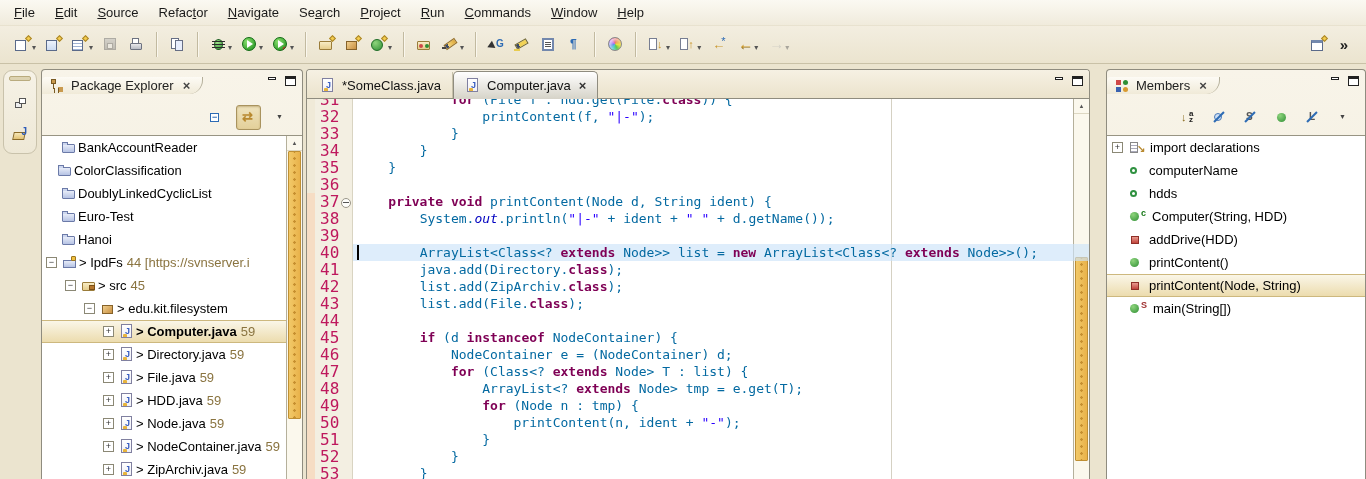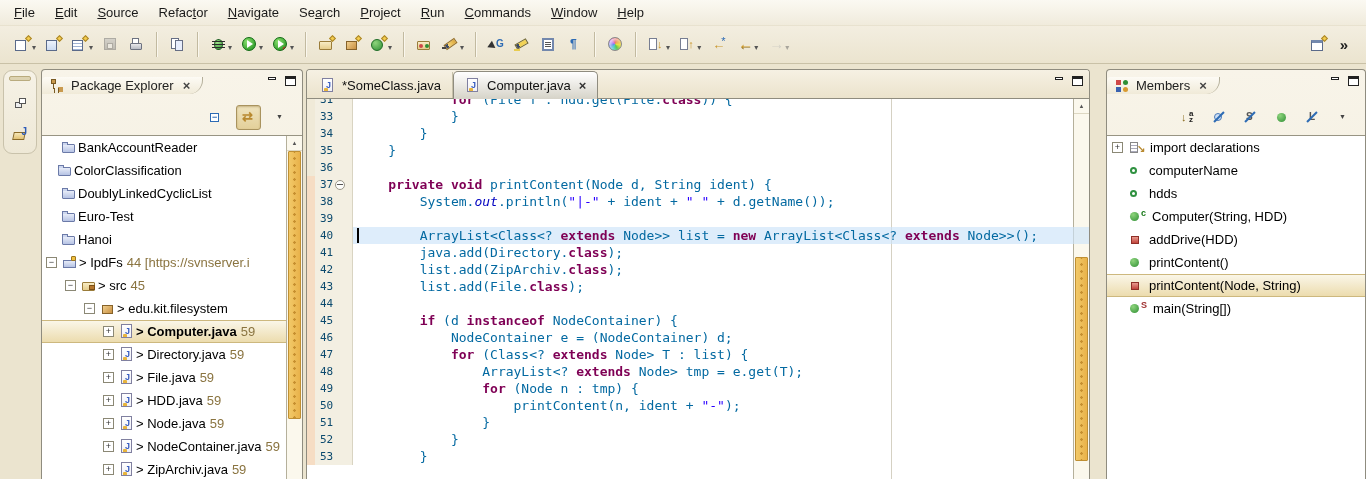--- a/index.html
+++ b/index.html
@@ -155,21 +155,21 @@
   .etabs{height:28px;flex:none;display:flex;align-items:flex-end;position:relative;background:linear-gradient(#f6f1e3,#ebe3cc);border-bottom:1px solid #8f8c7f;padding-left:2px;}
   .etab{display:inline-flex;align-items:center;gap:5px;height:26px;padding:0 11px;font-size:13px;color:#111;border-right:1px solid #c6c0a9;box-sizing:border-box;}
   .etab.act{background:linear-gradient(#ffffff,#d6d3c8);border:1px solid #8f8c7f;border-bottom:none;border-radius:5px 5px 0 0;margin-bottom:-1px;height:28px;}
   .etclose{font-weight:bold;font-size:13px;color:#333;margin-left:3px;}
   .econtent{flex:1;background:#fff;position:relative;overflow:hidden;}
   .marginline{position:absolute;left:584px;top:0;bottom:0;width:1px;background:#d5d1c3;z-index:0;}
   .codelines{position:relative;margin-top:-8px;z-index:1;}
   .cline{display:flex;height:17px;line-height:17px;font-family:"DejaVu Sans Mono","Liberation Mono",monospace;font-size:13px;white-space:pre;}
   .rcell{width:8px;flex:none;background:#f0ead8;}
   .rcell.chg{background:#f6ddc4;}
-  .ncell{width:38px;flex:none;background:#f3efe2;color:#0c4a6e;font-size:11px;padding-left:5px;box-sizing:border-box;border-right:1px solid #d9d4c2;}
+  .ncell{width:38px;flex:none;background:#f3efe2;color:#be185d;font-size:16px;padding-left:5px;box-sizing:border-box;border-right:1px solid #d9d4c2;}
   .foldm{display:inline-block;width:8px;height:8px;border:1px solid #9a9689;border-radius:50%;background:#fdfdfb;position:relative;margin-left:2px;vertical-align:middle;box-sizing:content-box;}
   .foldm::before{content:"";position:absolute;left:1px;right:1px;top:3px;height:1px;background:#555;}
   .ccell{flex:1;padding-left:4px;position:relative;}
   .ccell.cur{background:rgba(205,227,249,.65);}
   .caret{position:absolute;left:4px;top:1px;width:2px;height:15px;background:#000;}
   .tok-k{color:#7f0055;font-weight:bold;}
   .tok-s{color:#2a00ff;}
   .tok-i{color:#0000c0;font-style:italic;}
   .tok-d{color:#0369a1;}
 </style>
@@ -442,20 +442,21 @@
         </span>
         <span class="winbtns">
           <span class="btn-min"></span>
           <span class="btn-max"></span>
         </span>
       </div>
     <div class="econtent">
       <div class="marginline"></div>
       <div class="codelines" id="ecodelines">
           <div class="cline"><span class="rcell"></span><span class="ncell">31</span><span class="ccell"><span class="tok-d">            </span><span class="tok-k">for</span><span class="tok-d"> (File f : hdd.get(File.</span><span class="tok-k">class</span><span class="tok-d">)) {</span></span></div>
+          <div class="cline"><span class="rcell"></span><span class="ncell">32</span><span class="ccell"><span class="tok-d">                </span><span class="tok-d">printContent(f, </span><span class="tok-s">"|-"</span><span class="tok-d">);</span></span></div>
           <div class="cline"><span class="rcell"></span><span class="ncell">33</span><span class="ccell"><span class="tok-d">            </span><span class="tok-d">}</span></span></div>
           <div class="cline"><span class="rcell"></span><span class="ncell">34</span><span class="ccell"><span class="tok-d">        </span><span class="tok-d">}</span></span></div>
           <div class="cline"><span class="rcell"></span><span class="ncell">35</span><span class="ccell"><span class="tok-d">    </span><span class="tok-d">}</span></span></div>
           <div class="cline"><span class="rcell"></span><span class="ncell">36</span><span class="ccell"><span class="tok-d"></span></span></div>
           <div class="cline"><span class="rcell chg"></span><span class="ncell">37<span class="foldm"></span></span><span class="ccell"><span class="tok-d">    </span><span class="tok-k">private</span><span class="tok-d"> </span><span class="tok-k">void</span><span class="tok-d"> printContent(Node d, String ident) {</span></span></div>
           <div class="cline"><span class="rcell chg"></span><span class="ncell">38</span><span class="ccell"><span class="tok-d">        </span><span class="tok-d">System.</span><span class="tok-i">out</span><span class="tok-d">.println(</span><span class="tok-s">"|-"</span><span class="tok-d"> + ident + </span><span class="tok-s">" "</span><span class="tok-d"> + d.getName());</span></span></div>
           <div class="cline"><span class="rcell chg"></span><span class="ncell">39</span><span class="ccell"><span class="tok-d"></span></span></div>
           <div class="cline"><span class="rcell chg"></span><span class="ncell">40</span><span class="ccell cur"><span class="caret"></span><span class="tok-d">        </span><span class="tok-d">ArrayList&lt;Class&lt;? </span><span class="tok-k">extends</span><span class="tok-d"> Node&gt;&gt; list = </span><span class="tok-k">new</span><span class="tok-d"> ArrayList&lt;Class&lt;? </span><span class="tok-k">extends</span><span class="tok-d"> Node&gt;&gt;();</span></span></div>
           <div class="cline"><span class="rcell chg"></span><span class="ncell">41</span><span class="ccell"><span class="tok-d">        </span><span class="tok-d">java.add(Directory.</span><span class="tok-k">class</span><span class="tok-d">);</span></span></div>
           <div class="cline"><span class="rcell chg"></span><span class="ncell">42</span><span class="ccell"><span class="tok-d">        </span><span class="tok-d">list.add(ZipArchiv.</span><span class="tok-k">class</span><span class="tok-d">);</span></span></div>

